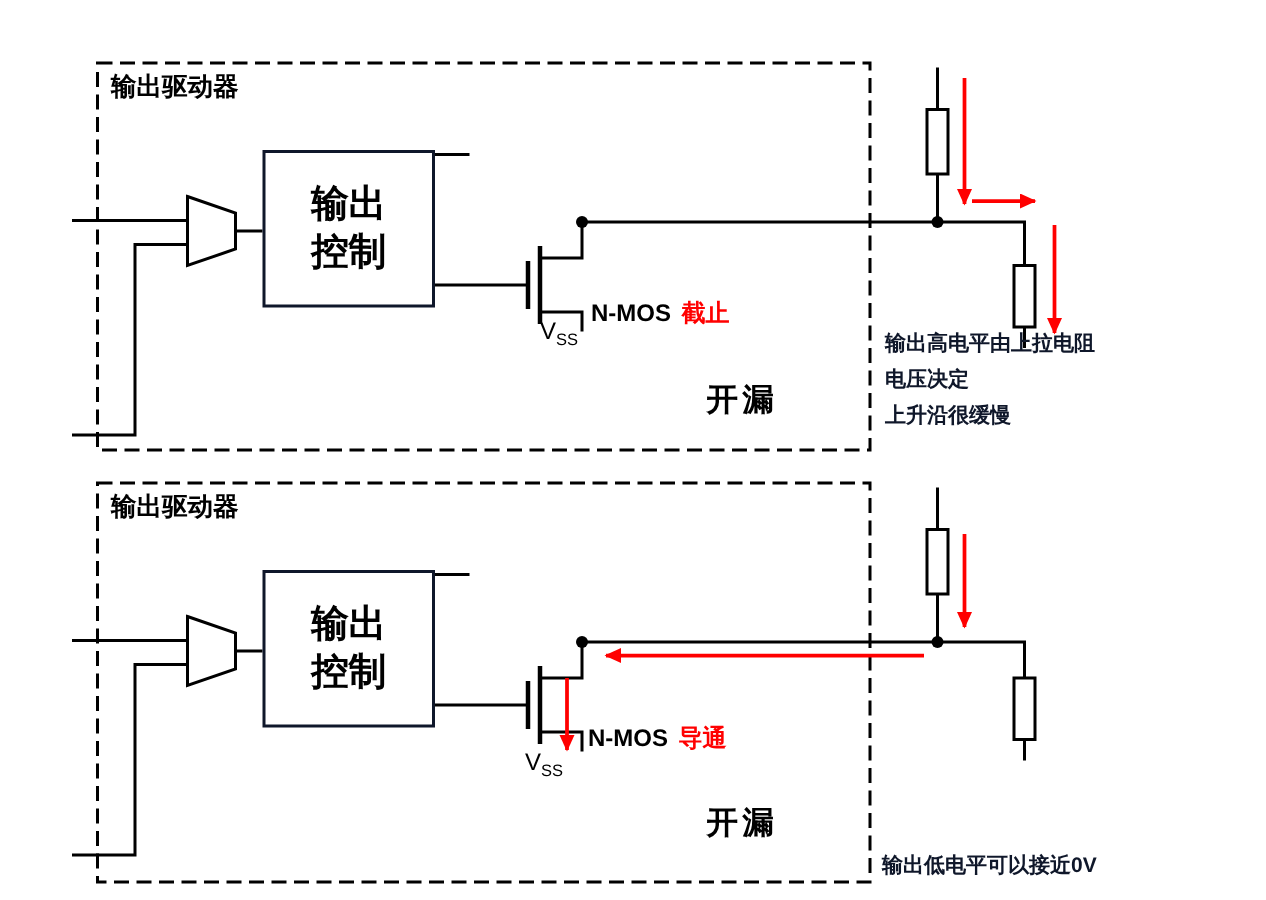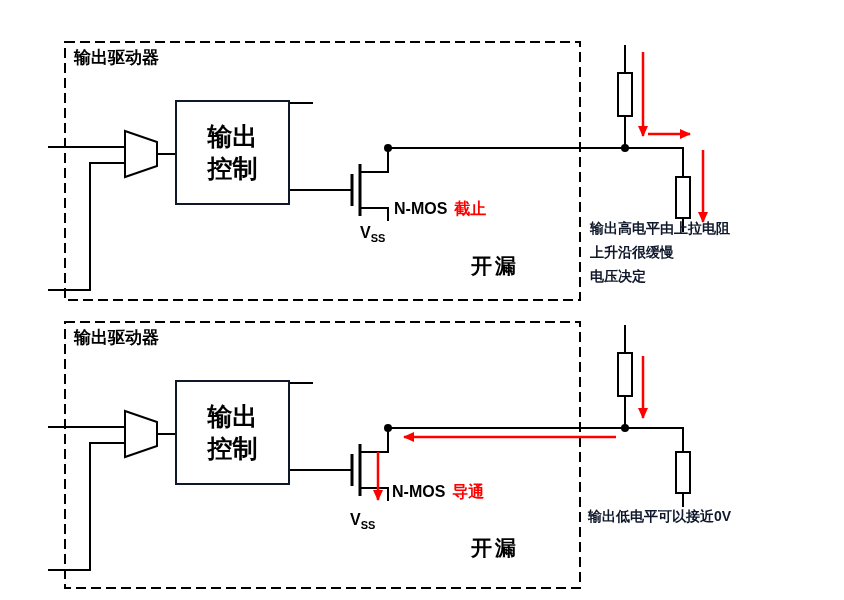--- a/index.html
+++ b/index.html
@@ -13,21 +13,21 @@
   .dash{fill:none;stroke:#000000;stroke-width:2;stroke-dasharray:10 5;}
   .node{fill:#000000;stroke:none;}
   .redline{stroke:#ff0000;stroke-width:2.5;fill:none;}
   .label{position:absolute;color:#000000;white-space:nowrap;}
   .title{font-size:17px;font-weight:bold;}
   .control-box{position:absolute;border:2px solid #0f172a;box-sizing:border-box;background:#ffffff;
      display:flex;flex-direction:column;align-items:center;justify-content:center;
      font-size:25px;font-weight:bold;line-height:1.25;color:#000000;}
   .nmos{font-size:16px;font-weight:bold;margin-top:28px;}
   .nmos .state{color:#ff0000;margin-left:7px;}
-  .vss{font-size:16px;font-weight:bold;margin-top:11px;}
+  .vss{font-size:16px;font-weight:normal;}
   .vss sub{font-size:11px;}
   .mode{font-size:21px;font-weight:bold;letter-spacing:3px;margin-top:12px;}
   .redtext{position:absolute;color:#0f172a;font-size:14px;font-weight:bold;line-height:24px;white-space:nowrap;}
 </style>
 </head>
 <body>
 
 <div class="stage">
 
   <svg class="gfx" width="844" height="600" viewBox="0 0 844 600">
@@ -105,33 +105,33 @@
   </div>
   <div class="label nmos" style="left:394px;top:171px">
     <span>N-MOS</span><span class="state">截止</span>
   </div>
   <div class="label vss" style="left:360px;top:213px">
     <span>V</span><sub>SS</sub>
   </div>
   <div class="label mode" style="left:471px;top:240px">开漏</div>
   <div class="redtext" style="left:590px;top:216px">
     <div>输出高电平由上拉电阻</div>
+    <div>电压决定</div>
     <div>上升沿很缓慢</div>
-    <div>电压决定</div>
   </div>
 
   <div class="label title" style="left:74px;top:326px">输出驱动器</div>
   <div class="control-box" style="left:175px;top:380px;width:115px;height:105px">
     <span>输出</span>
     <span>控制</span>
   </div>
   <div class="label nmos" style="left:392px;top:454px">
     <span>N-MOS</span><span class="state">导通</span>
   </div>
   <div class="label vss" style="left:350px;top:500px">
     <span>V</span><sub>SS</sub>
   </div>
   <div class="label mode" style="left:471px;top:522px">开漏</div>
-  <div class="redtext" style="left:588px;top:504px">
+  <div class="redtext" style="left:588px;top:564px">
     <div>输出低电平可以接近0V</div>
   </div>
 
 </div>
 
 </body></html>

